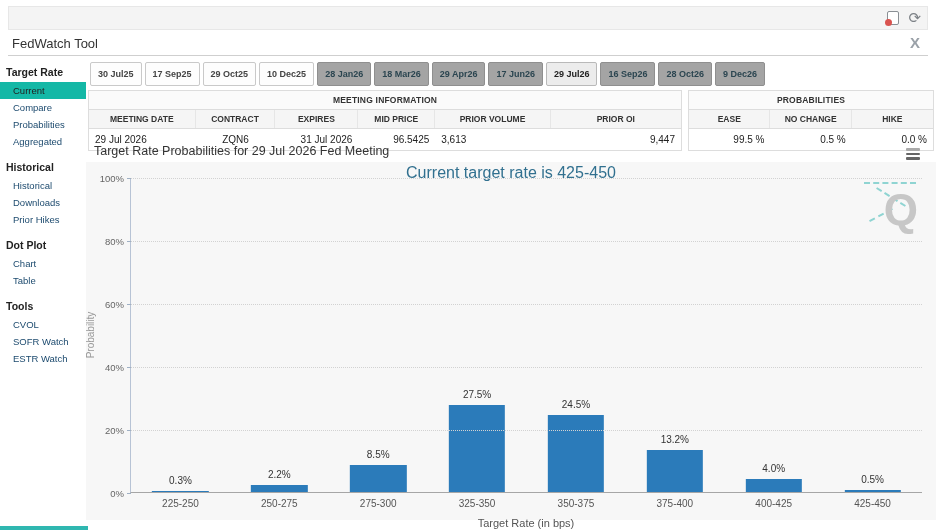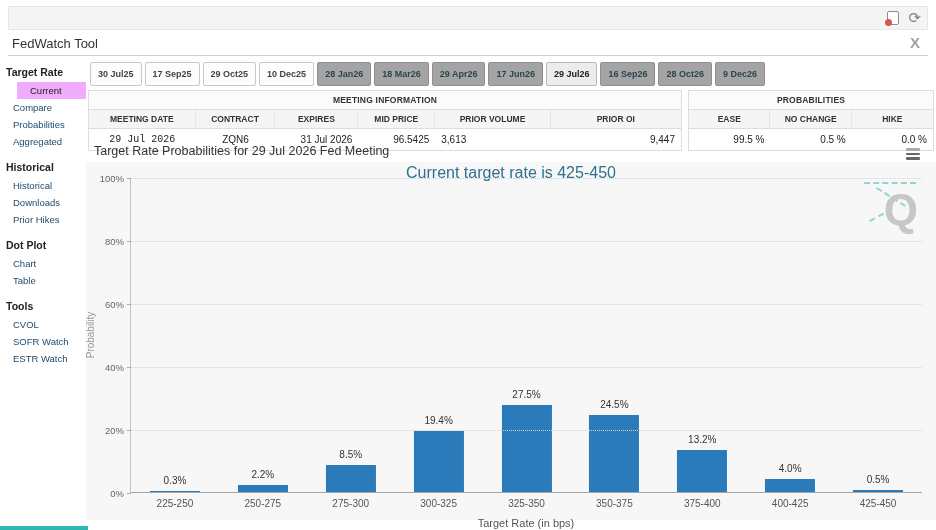--- a/index.html
+++ b/index.html
@@ -19,21 +19,21 @@
   
   .fw-header { position:absolute; left:8px; top:30px; right:8px; height:26px; border-bottom:1px solid #cfcfcf; }
   .fw-title { position:absolute; left:4px; top:6px; font-size:13px; color:#333; }
   .fw-close { position:absolute; right:8px; top:4px; font-size:15px; color:#9aa1a8; cursor:pointer; font-weight:bold; }
 
   
   .sidebar { position:absolute; left:0; top:62px; width:86px; font-size:9.5px; }
   .side-section { margin-bottom:7px; }
   .side-head { font-size:10.5px; font-weight:bold; color:#222; padding:4px 0 4px 6px; }
   .side-item { color:#1c4a6e; padding:3px 0 3px 13px; cursor:pointer; white-space:nowrap; }
-  .side-item.selected { background:#f0abfc; color:#222;margin-left:17px; }
+  .side-item.selected { background:#14b8a6; color:#222; }
 
   
   .tabs { position:absolute; left:90px; top:62px; display:flex; gap:3px; }
   .tab { font-size:9px; font-weight:bold; color:#444; background:#fdfdfd; border:1px solid #c9c9c9;
          border-radius:2px; padding:6px 7px; white-space:nowrap; cursor:pointer; }
   .tab.muted { background:#a4a4a4; border-color:#8f8f8f; color:#2b4550; }
   .tab.selected { background:#ececec; border-color:#b9b9b9; color:#222; }
 
   
   .panel { position:absolute; border:1px solid #ddd; background:#fff; }
@@ -149,21 +149,21 @@
     <div class="panel-title">MEETING INFORMATION</div>
     <div class="panel-head">
         <div class="cell" style="width: 18%;">MEETING DATE</div>
         <div class="cell" style="width: 13.5%;">CONTRACT</div>
         <div class="cell" style="width: 14%;">EXPIRES</div>
         <div class="cell" style="width: 13%;">MID PRICE</div>
         <div class="cell" style="width: 19.5%;">PRIOR VOLUME</div>
         <div class="cell" style="width: 22%;">PRIOR OI</div>
       </div>
     <div class="panel-vals">
-        <div class="cell val" style="width: 18%; text-align: center; font-family: Liberation Mono, monospace;">29 Jul 2026</div>
+        <div class="cell val" style="width: 18%; ">29 Jul 2026</div>
         <div class="cell val" style="width: 13.5%; text-align: center;">ZQN6</div>
         <div class="cell val" style="width: 14%; text-align: right;">31 Jul 2026</div>
         <div class="cell val" style="width: 13%; text-align: right;">96.5425</div>
         <div class="cell val" style="width: 19.5%; text-align: left;">3,613</div>
         <div class="cell val" style="width: 22%; text-align: right;">9,447</div>
       </div>
   </div>
 
   <div class="panel prob-panel">
     <div class="panel-title">PROBABILITIES</div>
@@ -199,25 +199,20 @@
           </div>
           <div class="col">
             <div class="bar" style="height: 7px; background: rgb(43, 123, 186);"></div>
             <div class="bar-label" style="bottom: 12px;">2.2%</div>
             <div class="cat-label">250-275</div>
           </div>
           <div class="col">
             <div class="bar" style="height: 27px; background: rgb(43, 123, 186);"></div>
             <div class="bar-label" style="bottom: 32px;">8.5%</div>
             <div class="cat-label">275-300</div>
-          </div>
-          <div class="col">
-            <div class="bar" style="height: 61px; background: rgb(43, 123, 186);"></div>
-            <div class="bar-label" style="bottom: 66px;">19.4%</div>
-            <div class="cat-label">300-325</div>
           </div>
           <div class="col">
             <div class="bar" style="height: 87px; background: rgb(43, 123, 186);"></div>
             <div class="bar-label" style="bottom: 92px;">27.5%</div>
             <div class="cat-label">325-350</div>
           </div>
           <div class="col">
             <div class="bar" style="height: 77px; background: rgb(43, 123, 186);"></div>
             <div class="bar-label" style="bottom: 82px;">24.5%</div>
             <div class="cat-label">350-375</div>

